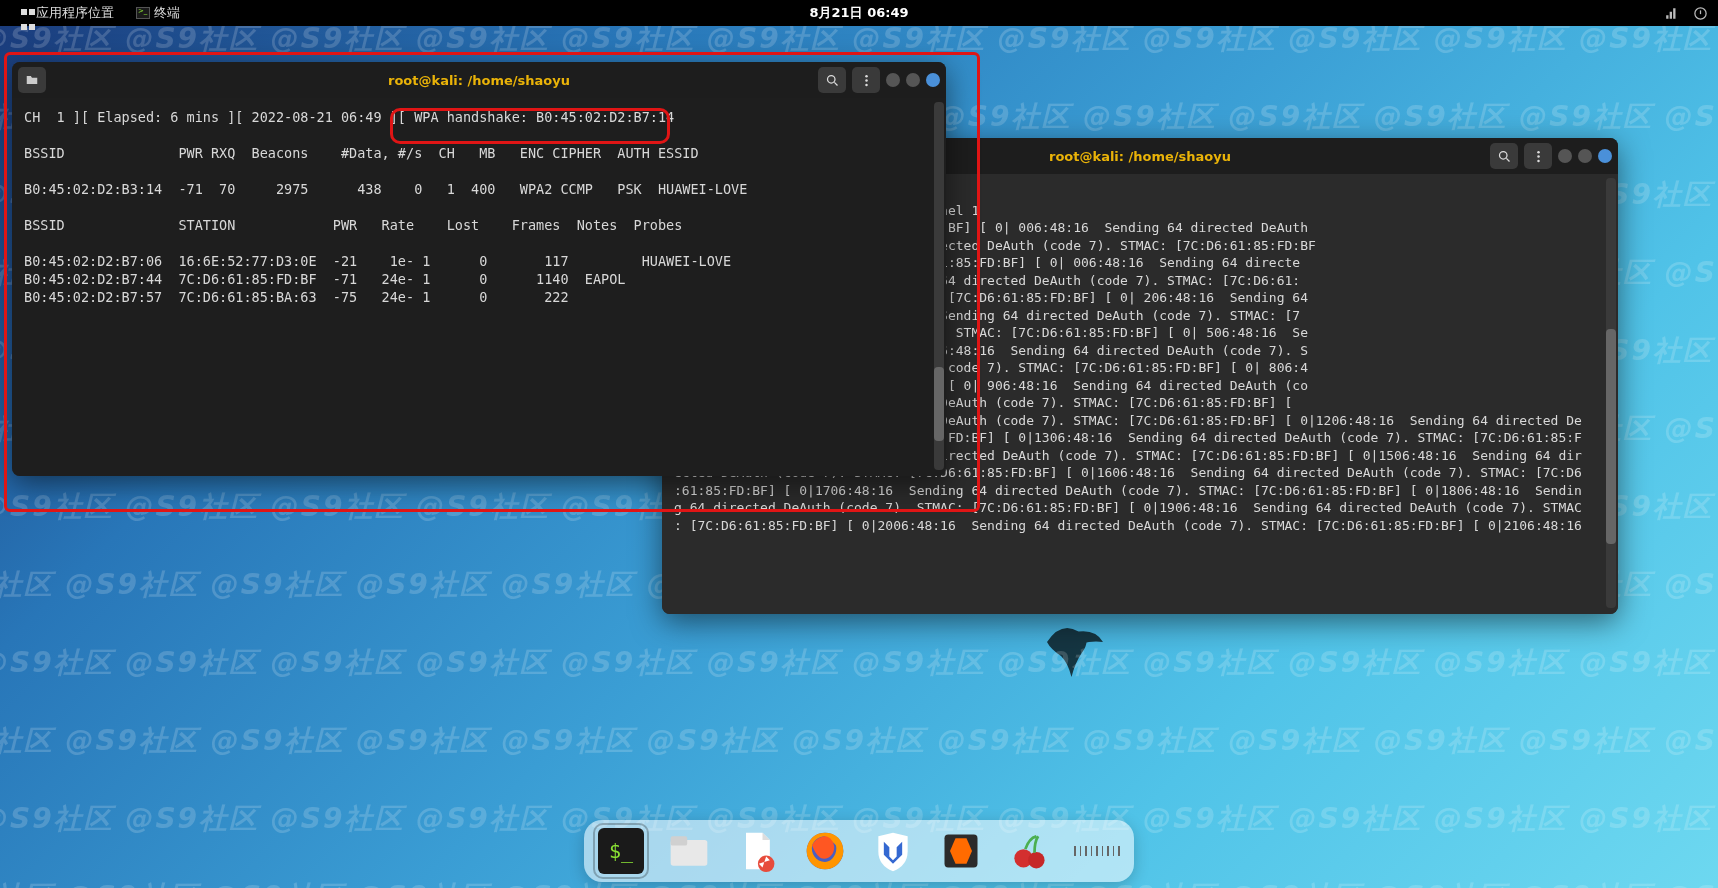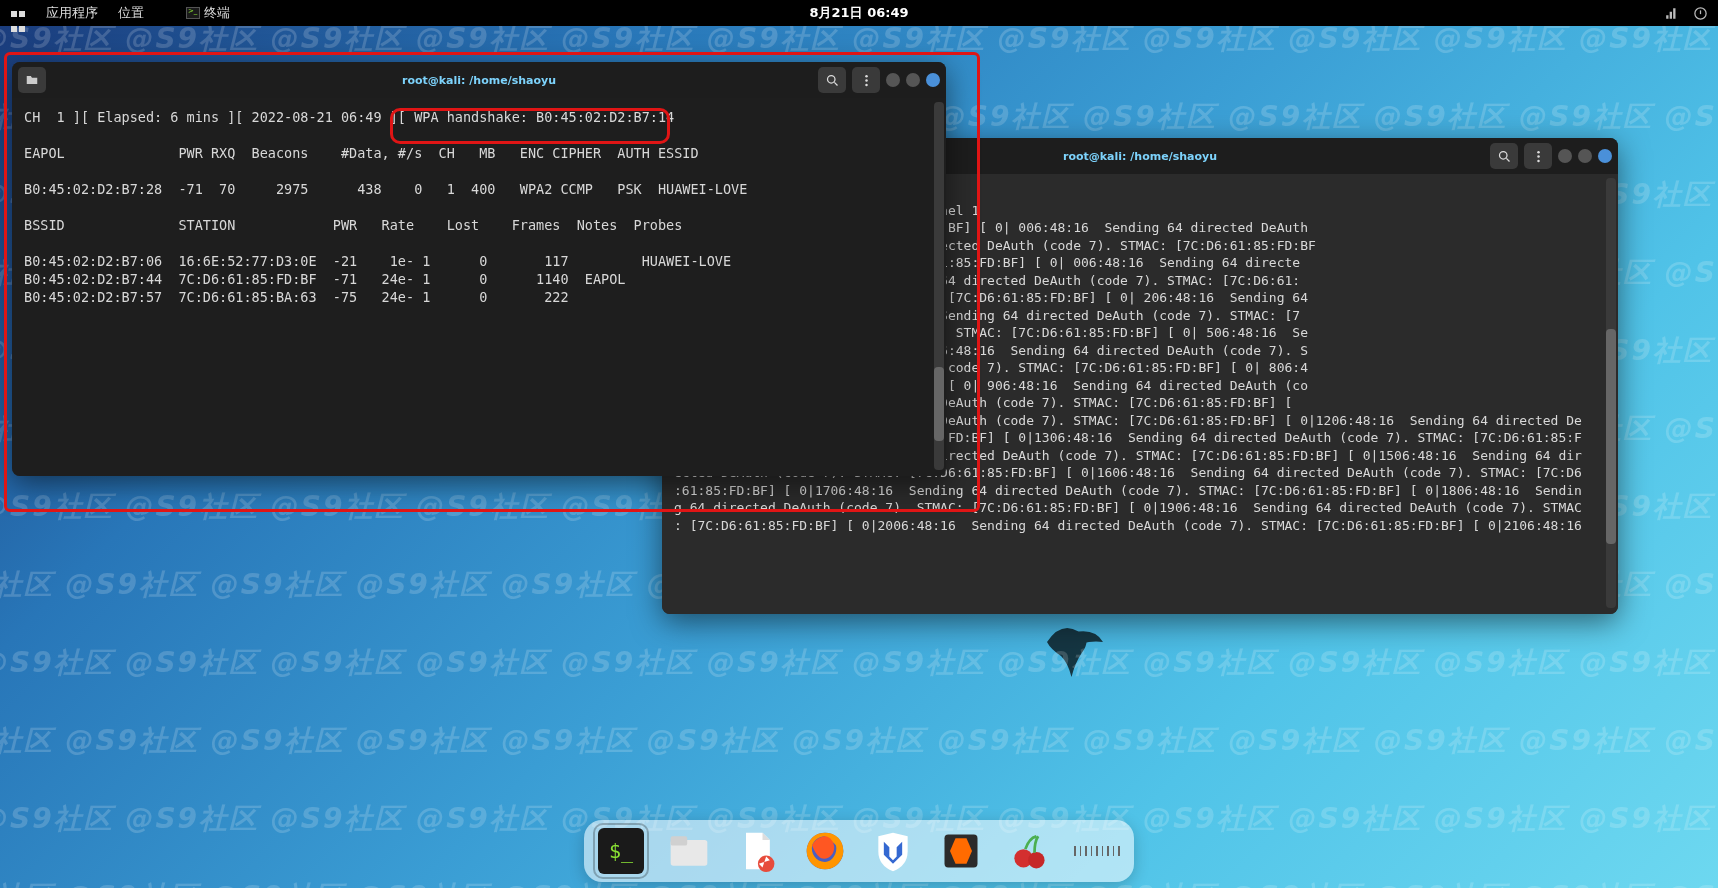--- a/index.html
+++ b/index.html
@@ -9,21 +9,21 @@
   font-family: "DejaVu Sans", "Noto Sans", sans-serif;
   overflow: hidden; position: relative;
 }
 
 
 #panel {
   position: absolute; top: 0; left: 0; right: 0; height: 26px;
   background: #000; color: #ddd; display: flex; align-items: center;
   font-size: 13px; z-index: 100;
 }
-#panel .left { display: flex; align-items: flex-end; gap: 20px; padding-left: 10px; }
+#panel .left { display: flex; align-items: flex-start; padding-left: 20px; }
 #panel .center { position: absolute; left: 50%; transform: translateX(-50%); font-weight: bold; color: #fff; }
 #panel .right { position: absolute; right: 10px; display: flex; gap: 14px; align-items: center; }
 #panel .grid-icon { display: inline-block; width: 16px; height: 16px; }
 #panel .grid-icon span { display: inline-block; width: 6px; height: 6px; background: #ddd; margin: 1px; }
 .panel-item { cursor: pointer; }
 .term-icon { display: inline-flex; align-items: center; gap: 4px; margin-left: 22px; }
 .term-icon .mini { width: 14px; height: 12px; background: #1a1a1a; border: 1px solid #555; display: inline-block; position: relative; }
 .term-icon .mini::after { content: ">_"; position: absolute; font-size: 7px; color: #8ae234; left: 1px; top: -1px; }
 
 
@@ -35,21 +35,21 @@
 #watermark .row { white-space: nowrap; line-height: 78px; letter-spacing: 2px; }
 
 
 .termwin {
   position: absolute; background: #2b2b2b; border-radius: 8px;
   box-shadow: 0 8px 30px rgba(0,0,0,0.5); font-size: 14px;
   z-index: 10; overflow: hidden;
 }
 .termwin .titlebar {
   height: 36px; background: #1d1d1d; display: flex; align-items: center;
-  color: #7dd3fc; font-size: 11px; position: relative;
+  color: #eab308; font-size: 13px; position: relative;
 }
 .termwin .titlebar .folder-btn {
   width: 28px; height: 26px; background: #3a3a3a; border-radius: 5px;
   margin-left: 6px; display: flex; align-items: center; justify-content: center;
 }
 .termwin .titlebar .title { position: absolute; left: 50%; transform: translateX(-50%); font-weight: bold; }
 .termwin .titlebar .right-btns { position: absolute; right: 6px; display: flex; gap: 6px; align-items: center; }
 .termwin .titlebar .ibtn {
   width: 28px; height: 26px; background: #3a3a3a; border-radius: 5px;
   display: flex; align-items: center; justify-content: center; color: #ddd;
@@ -213,23 +213,23 @@
             <circle cx="12" cy="19" r="2"></circle>
           </svg>
       </div>
       <div class="wbtn"></div>
       <div class="wbtn"></div>
       <div class="wbtn close"></div>
     </div>
   </div>
   <div class="body"><span>CH  1 ][ Elapsed: 6 mins ][ 2022-08-21 06:49 ][ WPA handshake: B0:45:02:D2:B7:14</span>
 
-<span>EAPOL              PWR RXQ  Beacons    #Data, #/s  CH   MB   ENC CIPHER  AUTH ESSID</span>
-
-<span>B0:45:02:D2:B7:28  -71  70     2975      438    0   1  400   WPA2 CCMP   PSK  HUAWEI-LOVE</span>
+<span>BSSID              PWR RXQ  Beacons    #Data, #/s  CH   MB   ENC CIPHER  AUTH ESSID</span>
+
+<span>B0:45:02:D2:B3:14  -71  70     2975      438    0   1  400   WPA2 CCMP   PSK  HUAWEI-LOVE</span>
 
 <span>BSSID              STATION            PWR   Rate    Lost    Frames  Notes  Probes</span>
 
 <span>B0:45:02:D2:B7:06  16:6E:52:77:D3:0E  -21    1e- 1      0       117         HUAWEI-LOVE</span>
 <span>B0:45:02:D2:B7:44  7C:D6:61:85:FD:BF  -71   24e- 1      0      1140  EAPOL</span>
 <span>B0:45:02:D2:B7:57  7C:D6:61:85:BA:63  -75   24e- 1      0       222</span></div>
   <div class="scrollbar-v">
       <div class="thumb" style="top:72%;height:20%"></div>
     </div>
 </div>

